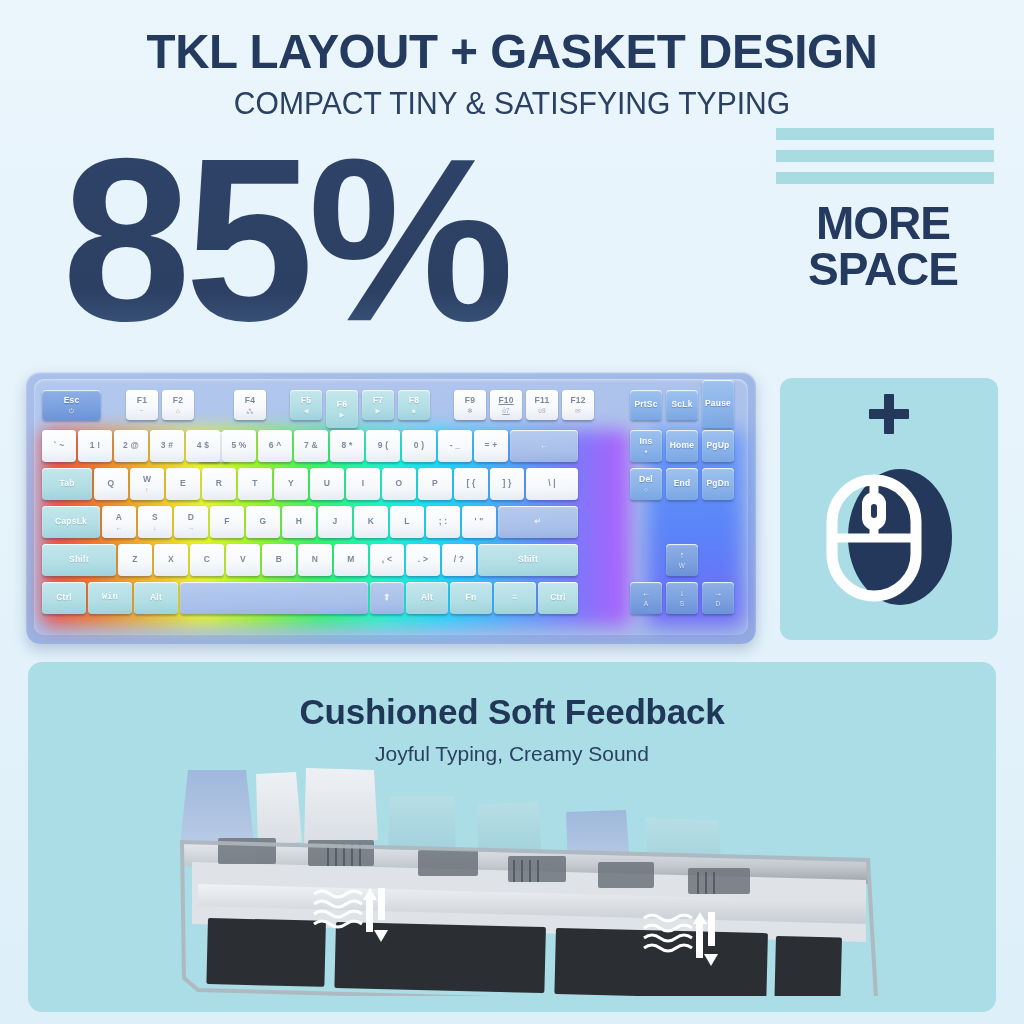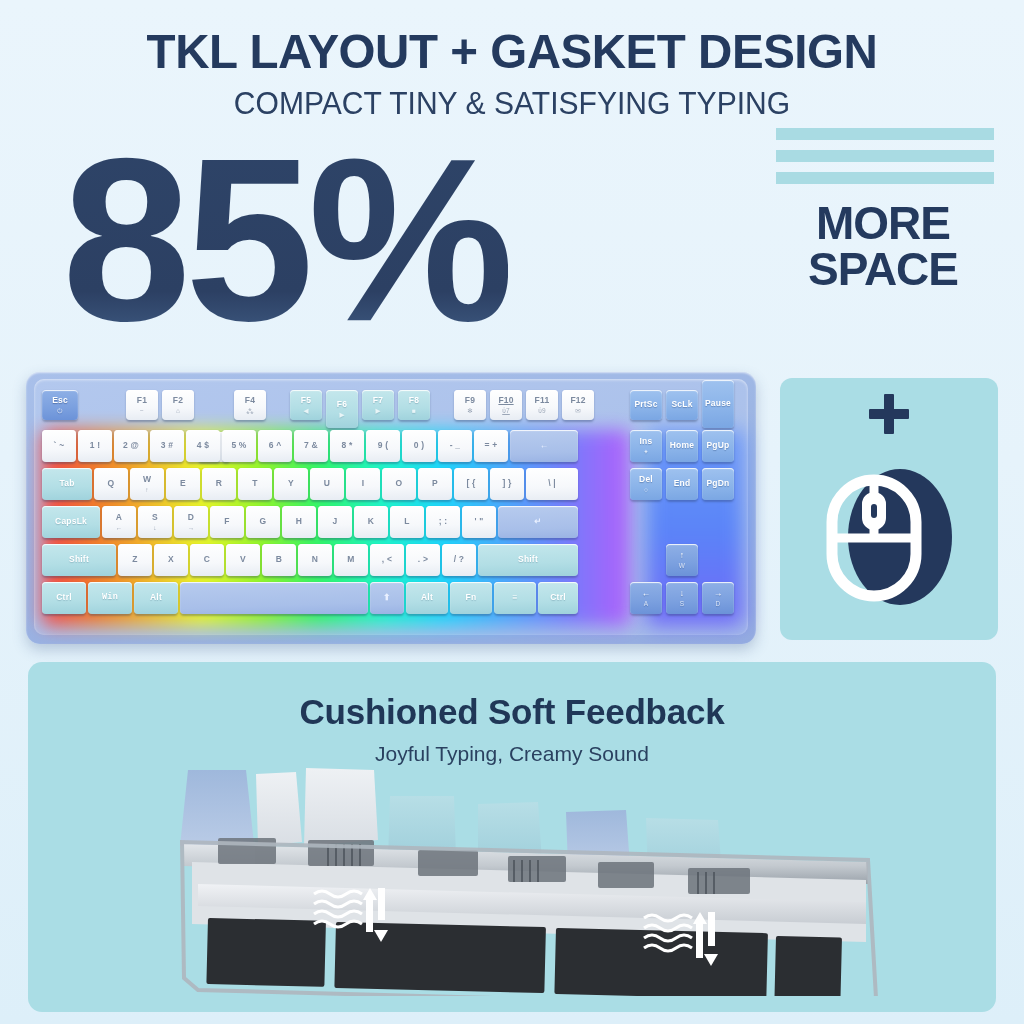--- a/index.html
+++ b/index.html
@@ -168,21 +168,21 @@
     <div class="ms-line">SPACE</div>
   </div>
 </div>
 
 <div class="kb-wrap">
   <div class="kb-case">
     <div class="kb-inner"></div>
     <div class="rgb-glow"></div>
     <div class="rgb-glow2"></div>
     <div class="keys" id="keys-layer">
-        <div class="key k-navy" style="left: 16px; top: 18px; width: 36px; height: 30px;">
+        <div class="key k-navy" style="left: 16px; top: 18px; width: 59px; height: 30px;">
           <span>Esc</span>
           <span class="sub">⏻</span>
         </div>
         <div class="key k-white" style="left: 100px; top: 18px; width: 32px; height: 30px;">
           <span>F1</span>
           <span class="sub">−</span>
         </div>
         <div class="key k-white" style="left: 136px; top: 18px; width: 32px; height: 30px;">
           <span>F2</span>
           <span class="sub">⌂</span>

